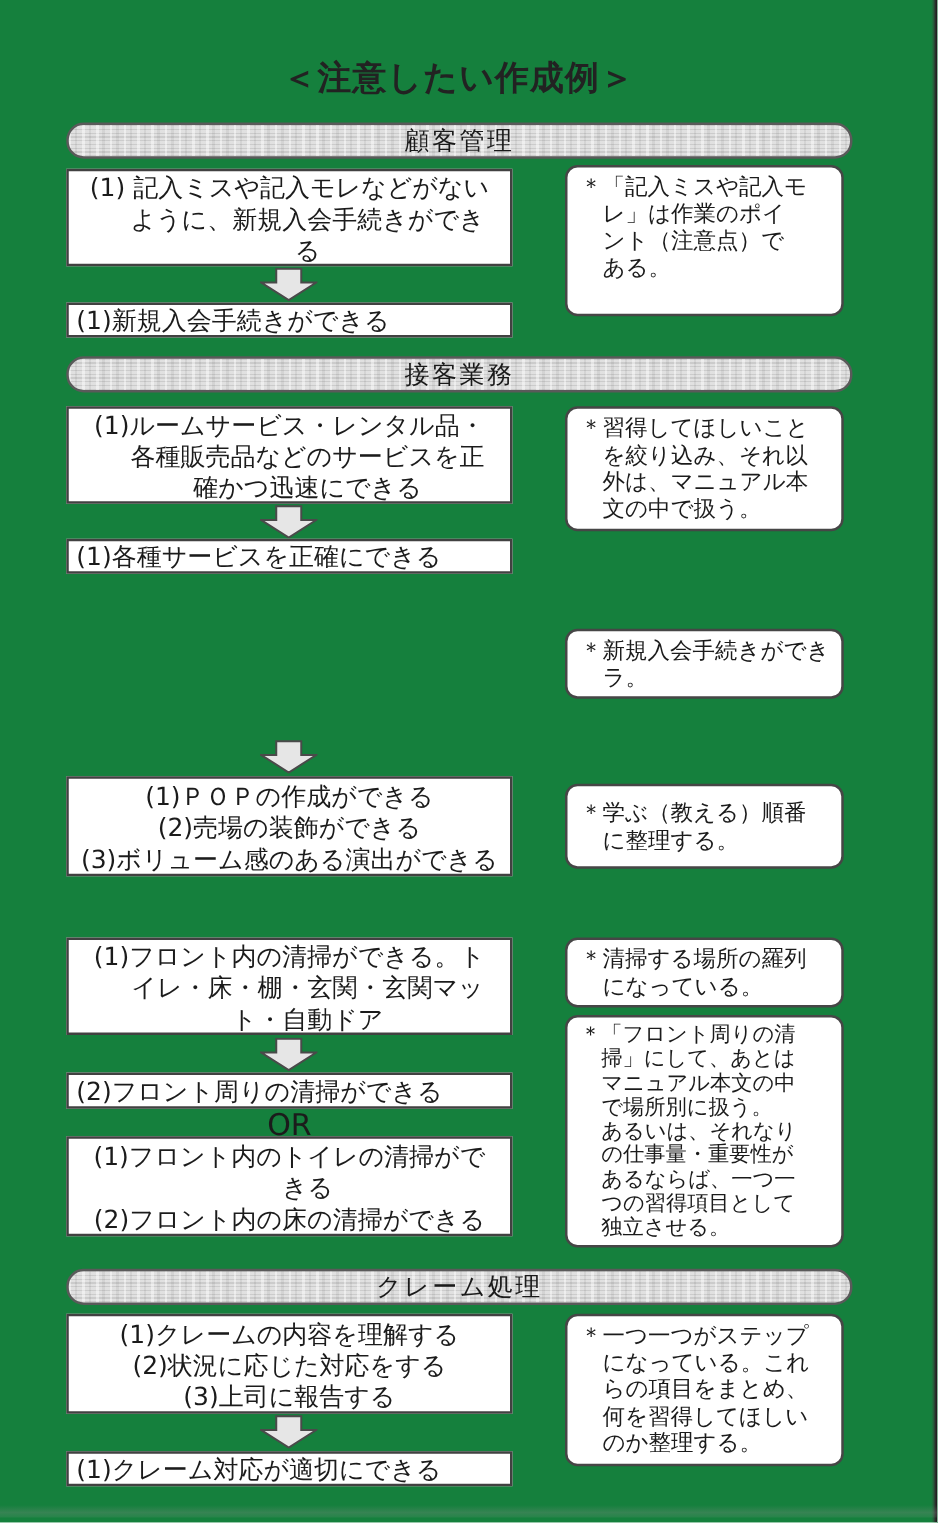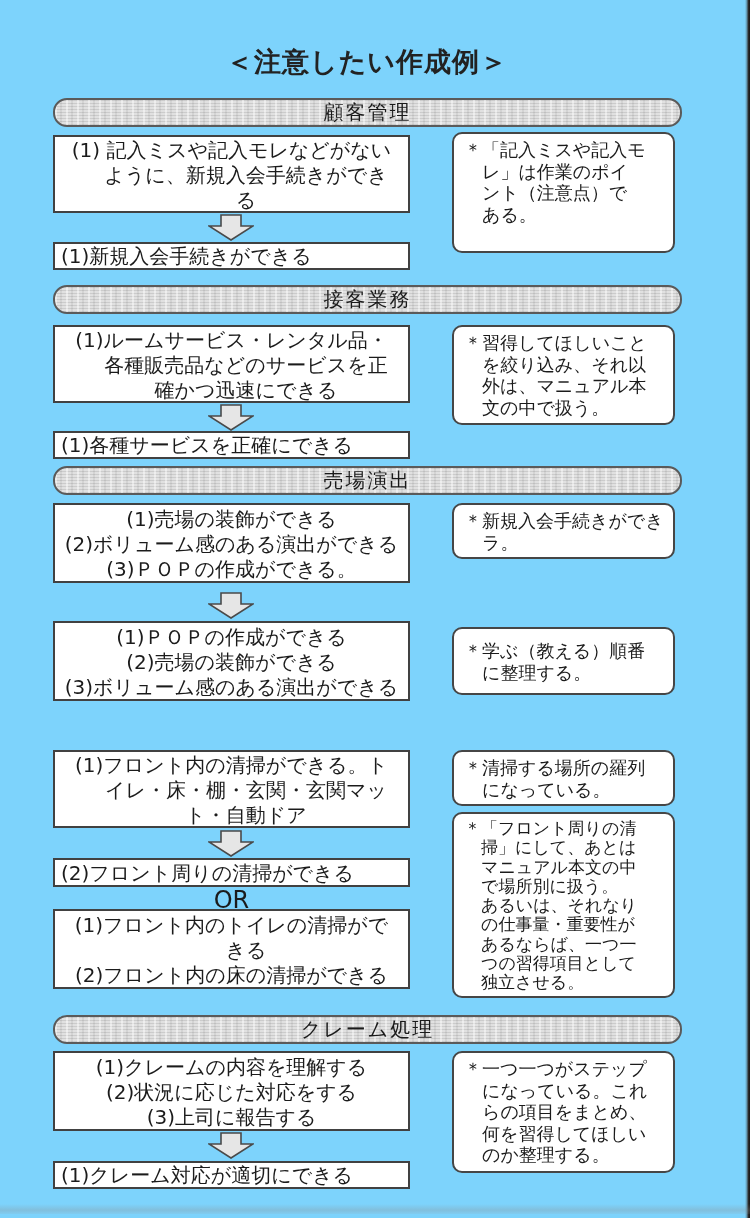--- a/index.html
+++ b/index.html
@@ -1,18 +1,18 @@
 <!DOCTYPE html>
 <html><head>
 <meta charset="utf-8">
 <style>
   html,body { margin:0; padding:0; background:#ffffff; }
   .page {
     position:relative; width:750px; height:1218px; overflow:hidden;
-    background:#7dd3fc; color:#1b1b1b;
+    background:#15803d; color:#1b1b1b;
     font-family:"DejaVu Sans", sans-serif;
   }
   .title {
     position:absolute; top:44px; left:0; width:734px; height:32px;
     text-align:center; font-size:27px; font-weight:600; letter-spacing:1px;
     color:#222;
   }
   .bar {
     position:absolute; left:53px; width:629px; height:29px; box-sizing:border-box;
     border:2px solid #5a5a5a; border-radius:14px;
@@ -103,28 +103,20 @@
   </div>
   <div class="arrow" style="top:404px">
     <svg width="46" height="27" viewBox="0 0 46 27">
         <path d="M13 1 H33 V12 H45 L23 26 L1 12 H13 Z" fill="#e6e6e6" stroke="#4a4a4a" stroke-width="1.6"></path>
       </svg>
   </div>
   <div class="box single" style="top:431px;height:28px">
     <div class="bi">(1)各種サービスを正確にできる</div>
   </div>
 
-  <div class="bar" style="top:466px">
-    <span>売場演出</span>
-  </div>
-  <div class="box" style="top:503px;height:80px;padding-top:2px">
-    <div class="bi">(1)売場の装飾ができる</div>
-    <div class="bi">(2)ボリューム感のある演出ができる</div>
-    <div class="bi">(3)ＰＯＰの作成ができる。</div>
-  </div>
   <div class="note" style="top:503px;height:56px">
     <div class="nt">＊新規入会手続きができ
 ラ。</div>
   </div>
   <div class="arrow" style="top:592px">
     <svg width="46" height="27" viewBox="0 0 46 27">
         <path d="M13 1 H33 V12 H45 L23 26 L1 12 H13 Z" fill="#e6e6e6" stroke="#4a4a4a" stroke-width="1.6"></path>
       </svg>
   </div>
   <div class="box" style="top:621px;height:80px;padding-top:2px">

